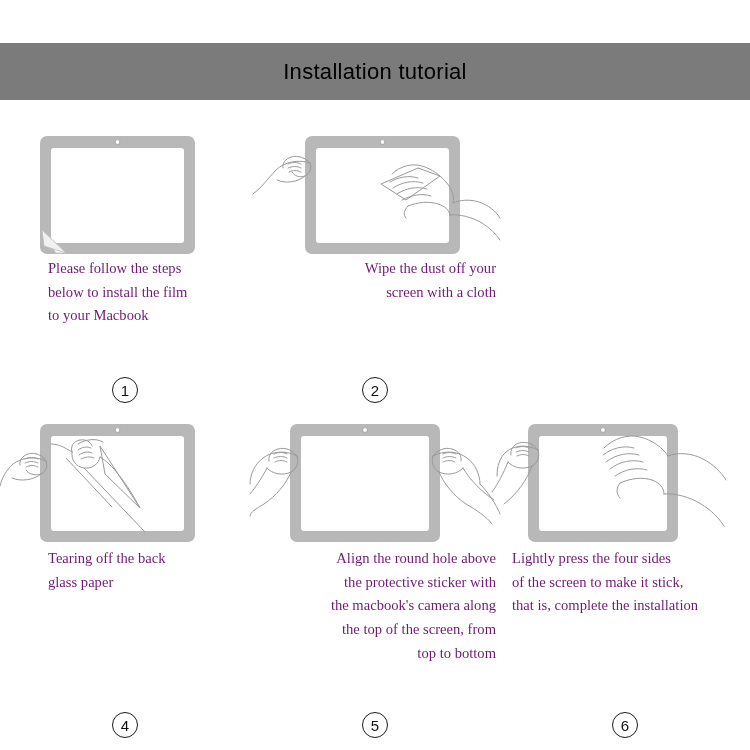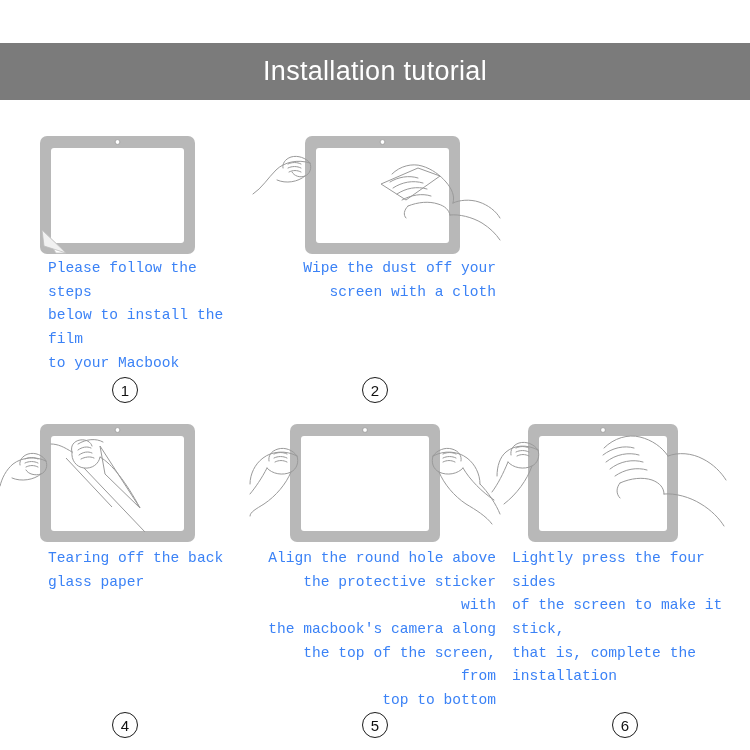--- a/index.html
+++ b/index.html
@@ -28,22 +28,22 @@
     left: 0;
     top: 43px;
     width: 750px;
     height: 57px;
     background: #7b7b7b;
     display: flex;
     align-items: center;
     justify-content: center;
   }
   .header-title {
-    color: #ffffff;
-    font-size: 27px;
+    color: #000000;
+    font-size: 22px;
     font-weight: 400;
     letter-spacing: 0.3px;
     font-family: "Liberation Sans", sans-serif;
     white-space: nowrap;
   }
 
   
   .grid {
     position: absolute;
     left: 0;
@@ -72,22 +72,22 @@
     position: relative;
     width: 100%;
     height: 135px;
     overflow: visible;
   }
   .art svg { display: block; overflow: visible; }
 
   .caption {
     font-size: 14.6px;
     line-height: 1.62;
-    color: #3b82f6;
-    font-family: Liberation Mono, monospace;
+    color: #701a75;
+    font-family: Liberation Serif, serif;
     padding-left: 18px;
     padding-right: 4px;
     white-space: pre-line;
   }
   .cap-pad-a { padding-left: 48px; }
   .cap-pad-b { padding-left: 18px; }
   .cap-pad-c { padding-left: 12px; }
 
   .badge-wrap {
     position: absolute;

